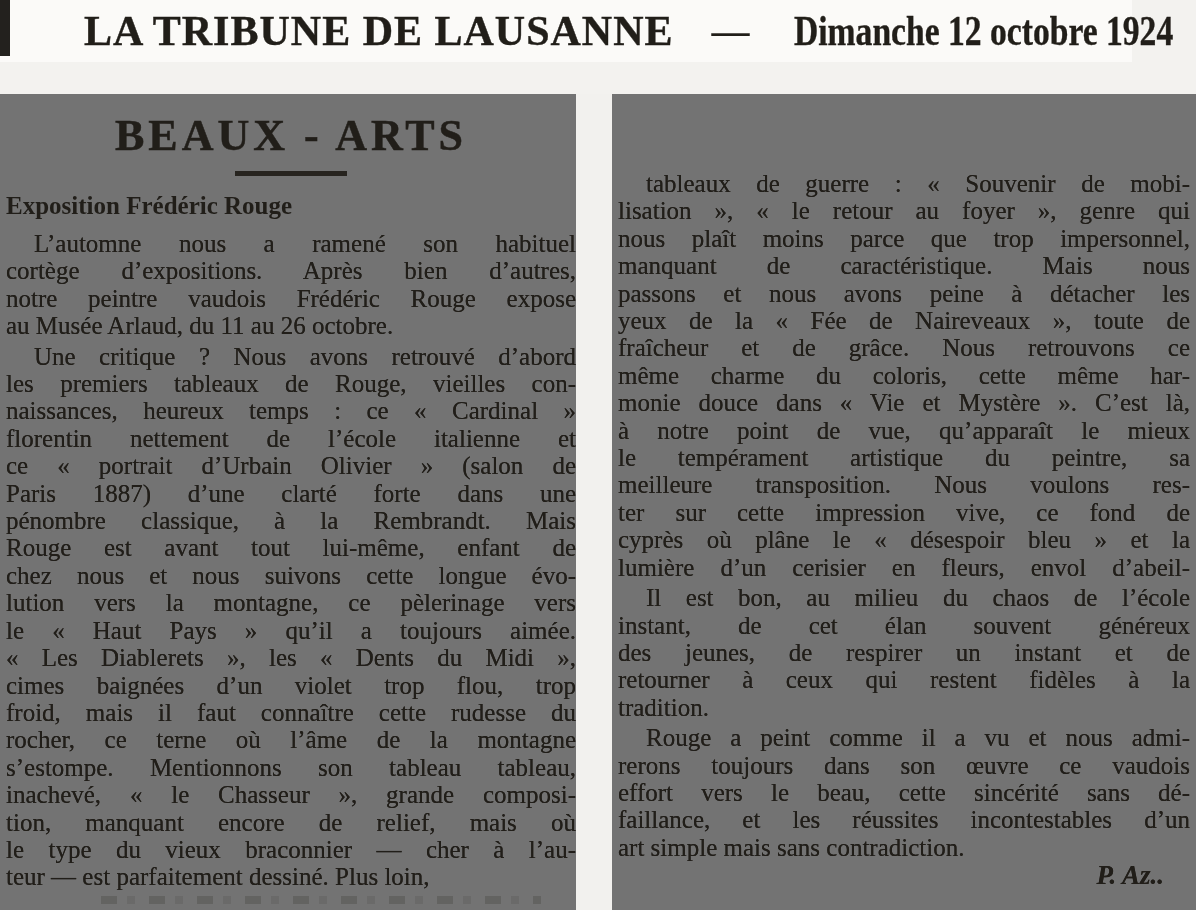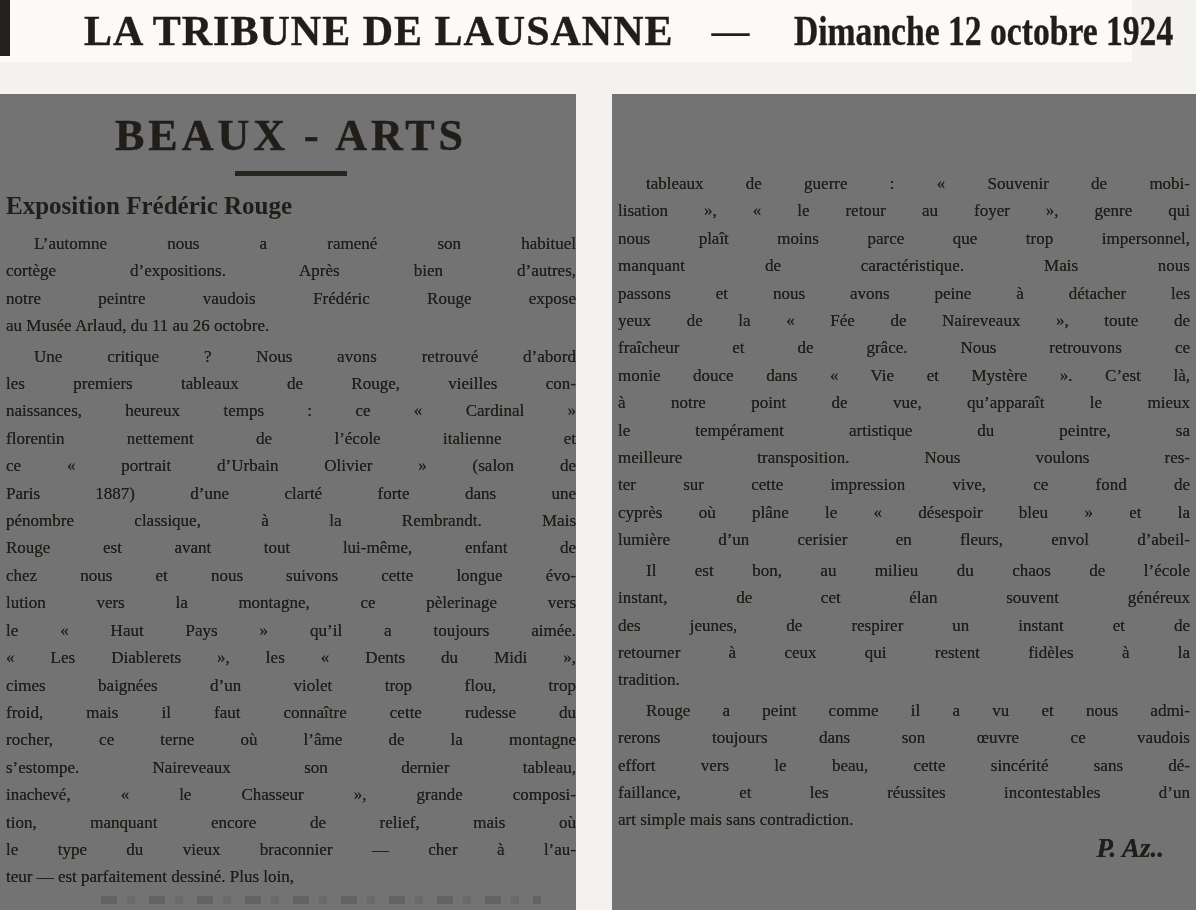--- a/index.html
+++ b/index.html
@@ -67,21 +67,21 @@
     margin: 10px auto 0 auto;
   }
   .article-subtitle {
     font-size: 25px; font-weight: bold;
     text-align: left;
     margin: 16px 0 10px 0;
   }
 
   .para { margin: 0 0 3px 0; }
   .line {
-    font-size: 17px;
+    font-size: 25px;
     line-height: 27.4px;
     text-align: justify;
     text-align-last: justify;
     text-shadow: 0 0 0.45px rgba(33,30,25,0.9);
   }
   .line.para-first { text-indent: 28px; }
   .line.para-last  { text-align-last: left; }
 
   .cut-line {
     height: 8px; width: 440px;
@@ -135,21 +135,21 @@
             <div class="line">Paris 1887) d’une clarté forte dans une</div>
             <div class="line">pénombre classique, à la Rembrandt. Mais</div>
             <div class="line">Rouge est avant tout lui-même, enfant de</div>
             <div class="line">chez nous et nous suivons cette longue évo-</div>
             <div class="line">lution vers la montagne, ce pèlerinage vers</div>
             <div class="line">le « Haut Pays » qu’il a toujours aimée.</div>
             <div class="line">« Les Diablerets », les « Dents du Midi »,</div>
             <div class="line">cimes baignées d’un violet trop flou, trop</div>
             <div class="line">froid, mais il faut connaître cette rudesse du</div>
             <div class="line">rocher, ce terne où l’âme de la montagne</div>
-            <div class="line">s’estompe. Naireveaux son dernier tableau,</div>
+            <div class="line">s’estompe. Mentionnons son tableau tableau,</div>
             <div class="line">inachevé, « le Chasseur », grande composi-</div>
             <div class="line">tion, manquant encore de relief, mais où</div>
             <div class="line">le type du vieux braconnier — cher à l’au-</div>
             <div class="line para-last">teur — est parfaitement dessiné. Plus loin,</div>
           </div>
         </div>
       <div class="cut-line"></div>
     </div>
 
     <div class="gutter"></div>
@@ -157,20 +157,21 @@
     <div class="col-right">
       <div>
           <div class="para">
             <div class="line para-first">tableaux de guerre : « Souvenir de mobi-</div>
             <div class="line">lisation », « le retour au foyer », genre qui</div>
             <div class="line">nous plaît moins parce que trop impersonnel,</div>
             <div class="line">manquant de caractéristique. Mais nous</div>
             <div class="line">passons et nous avons peine à détacher les</div>
             <div class="line">yeux de la « Fée de Naireveaux », toute de</div>
             <div class="line">fraîcheur et de grâce. Nous retrouvons ce</div>
+            <div class="line">même charme du coloris, cette même har-</div>
             <div class="line">monie douce dans « Vie et Mystère ». C’est là,</div>
             <div class="line">à notre point de vue, qu’apparaît le mieux</div>
             <div class="line">le tempérament artistique du peintre, sa</div>
             <div class="line">meilleure transposition. Nous voulons res-</div>
             <div class="line">ter sur cette impression vive, ce fond de</div>
             <div class="line">cyprès où plâne le « désespoir bleu » et la</div>
             <div class="line">lumière d’un cerisier en fleurs, envol d’abeil-</div>
           </div>
           <div class="para">
             <div class="line para-first">Il est bon, au milieu du chaos de l’école</div>

